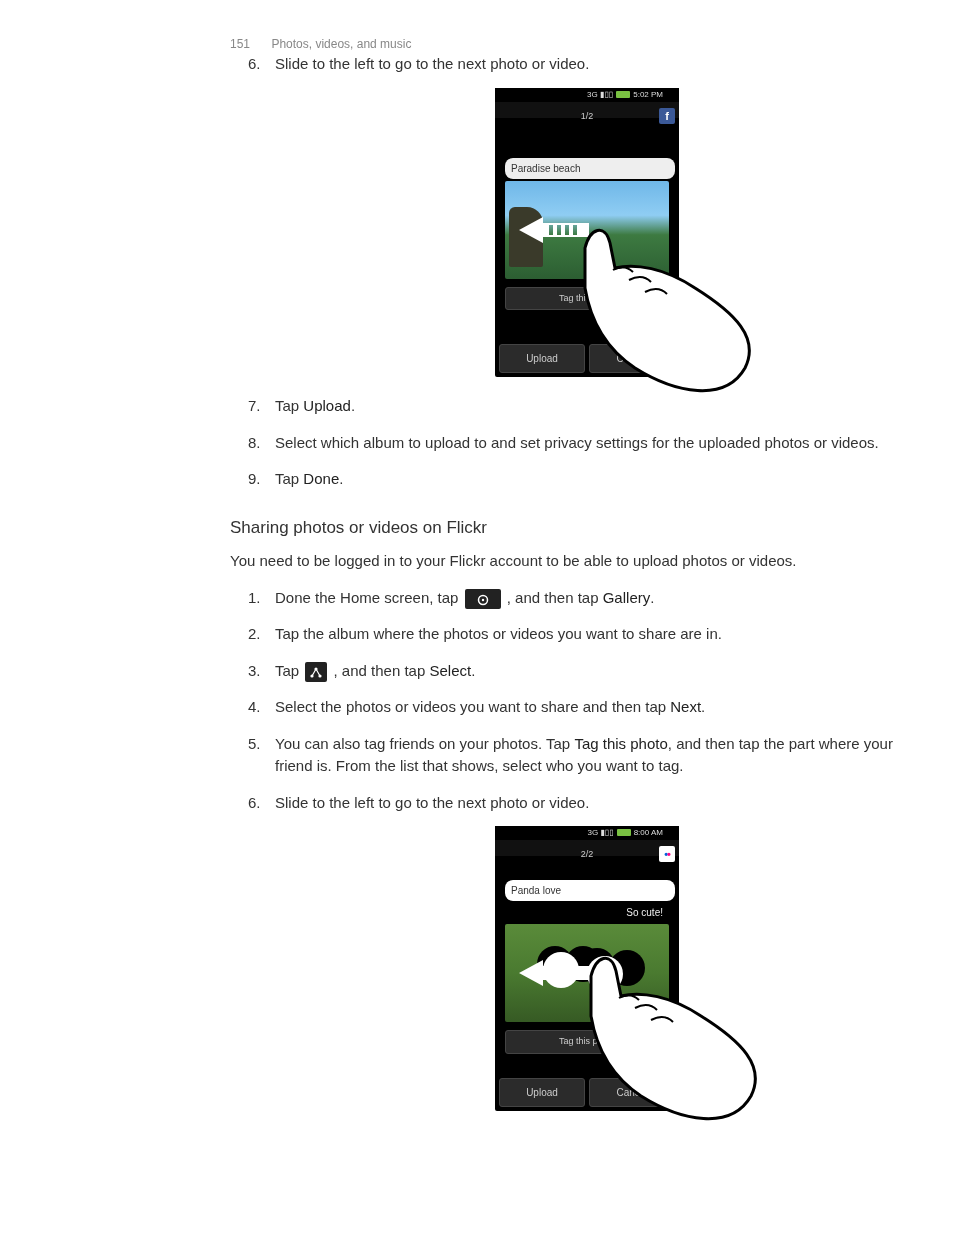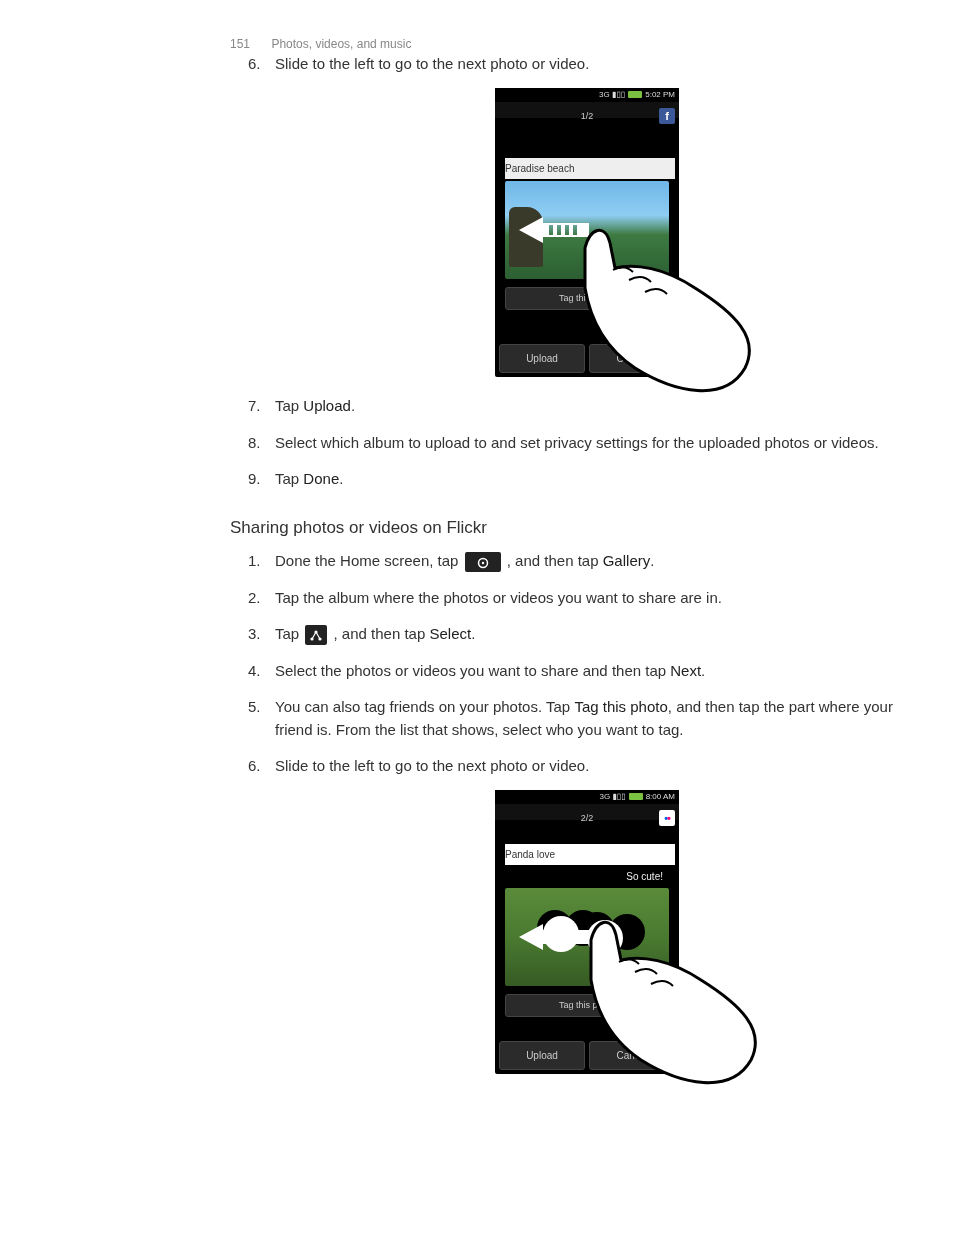--- a/index.html
+++ b/index.html
@@ -65,21 +65,21 @@
     background: #000;
     border-radius: 2px;
     overflow: visible;
     color: #ccc;
     font-size: 9px;
   }
   .phone .status {
     height: 14px;
     background: #000;
     text-align: right;
-    padding-right: 4px;
+    padding-right: 16px;
     font-size: 8px;
     color: #ddd;
     line-height: 14px;
   }
   .phone .status .batt {
     display:inline-block; width:14px; height:7px;
     background:#7ac142; border-radius:1px; vertical-align:middle; margin:0 3px;
   }
   .phone .titlebar {
     height: 16px;
@@ -98,22 +98,22 @@
   }
   .fb { background: #3b5998; color: #fff; }
   .flickr-dots { background: #fff; color:#000; letter-spacing:-1px; font-size:12px; }
   .flickr-dots::before{content:"•"; color:#0063dc;}
   .flickr-dots::after{content:"•"; color:#ff0084;}
   .phone .caption-field {
     margin: 40px 4px 0 10px;
     background: #eee;
     color: #333;
     font-size: 10px;
-    padding: 3px 0;
-    border-radius: 0;
+    padding: 3px 6px;
+    border-radius: 8px;
     text-align: left;
   }
   .phone.p2 .caption-field { margin-top: 24px; background:#fff; }
   .phone .desc-field {
     margin: 2px 10px 0 10px;
     background: rgba(0,0,0,0.25);
     color:#eee; font-size:10px; text-align:right;
     padding:2px 6px; border-radius:2px;
   }
   .phone .photo {
@@ -222,20 +222,21 @@
       <span class="marker">8.</span>
       <span>Select which album to upload to and set privacy settings for the uploaded photos or videos.</span>
     </li>
     <li>
       <span class="marker">9.</span>
       <span>Tap </span><span class="bold">Done</span><span>.</span>
     </li>
   </ol>
 
   <h3>Sharing photos or videos on Flickr</h3>
+  <p class="intro">You need to be logged in to your Flickr account to be able to upload photos or videos.</p>
 
   <ol>
     <li>
       <span class="marker">1.</span>
       <span>Done the Home screen, tap </span>
       <span class="inline-icon apps-icon">
         <svg width="18" height="14" viewBox="0 0 18 14">
             <circle cx="9" cy="7" r="4.5" fill="none" stroke="#fff" stroke-width="1.5"></circle>
             <circle cx="9" cy="7" r="1.2" fill="#fff"></circle>
           </svg>

